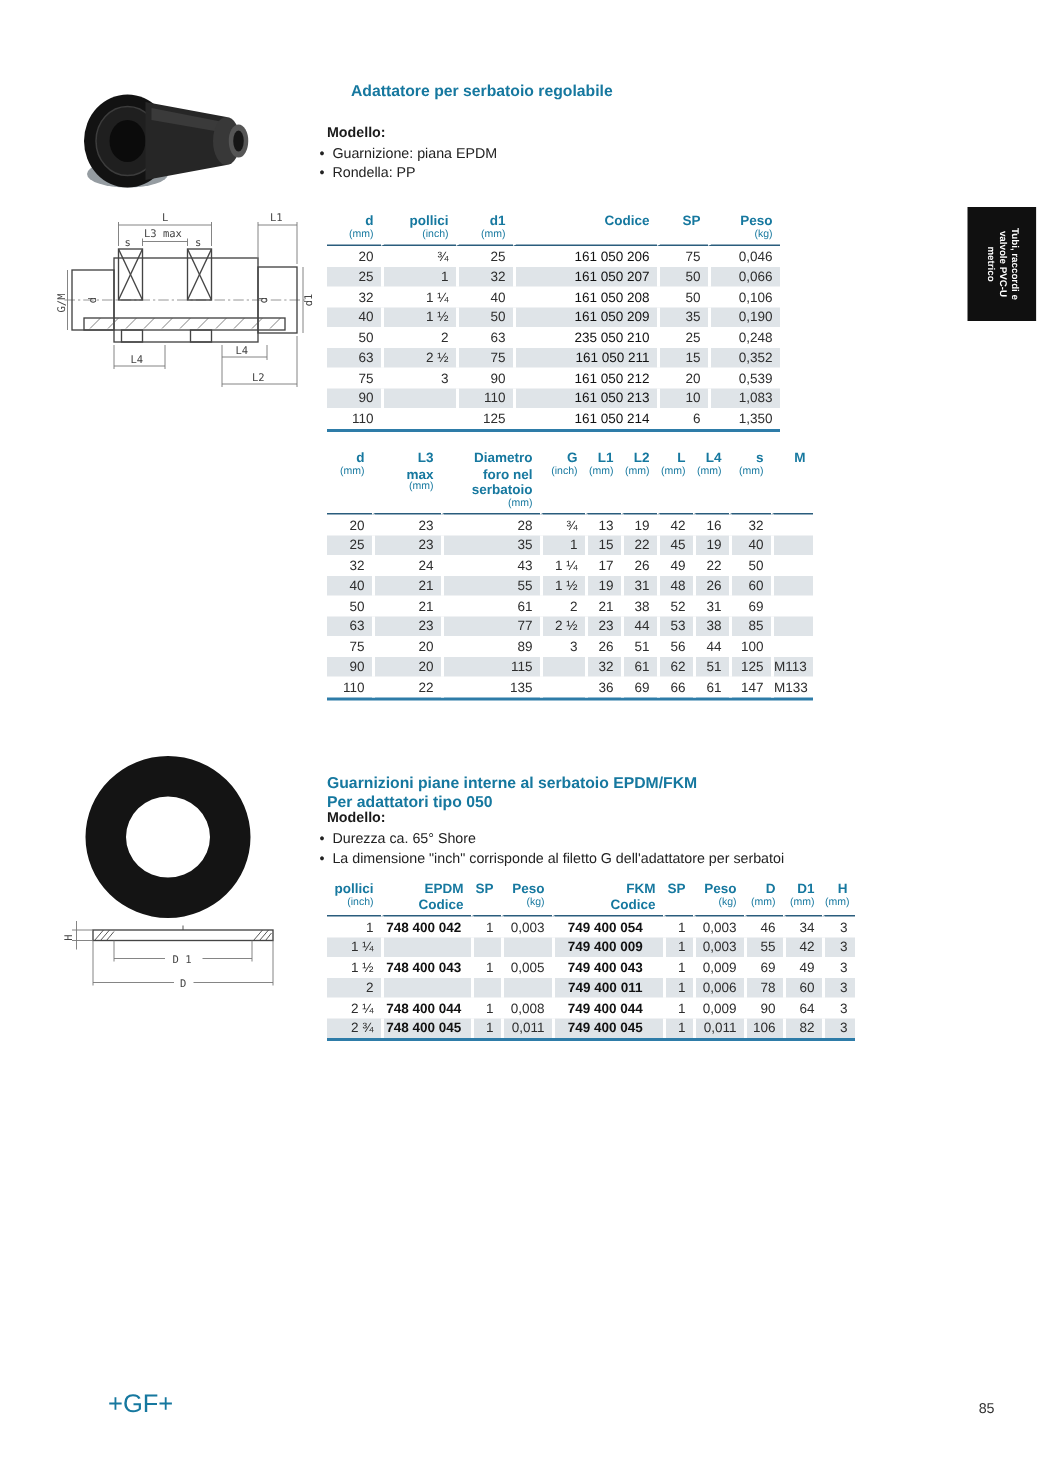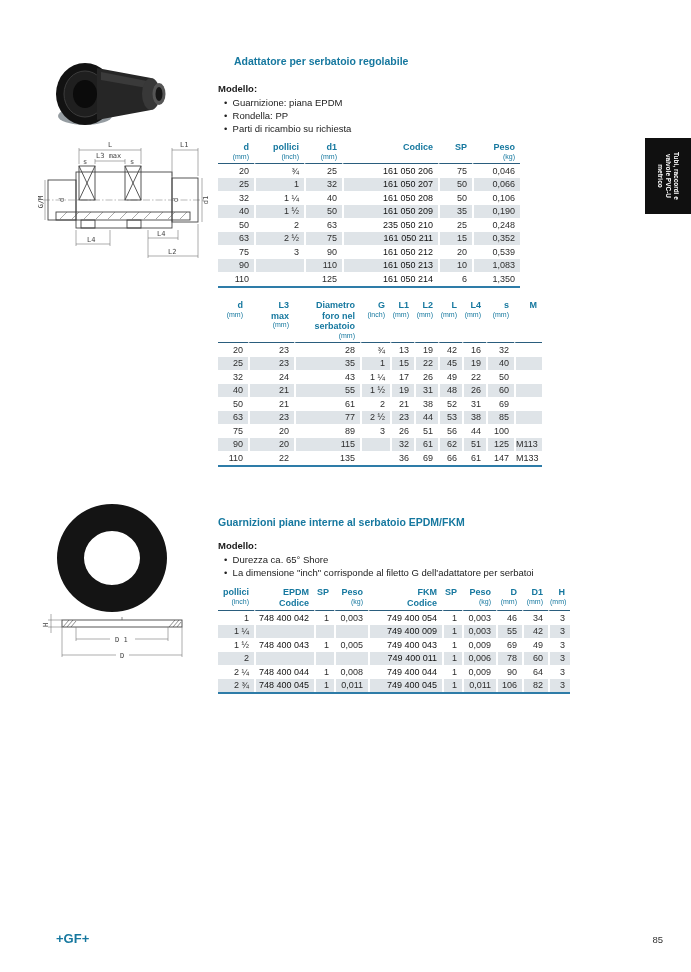--- a/index.html
+++ b/index.html
@@ -13,21 +13,21 @@
                 border:27px solid #141414; border-radius:50%; background:#fff; }
 
   
   .drawing1 { position:absolute; left:38px; top:138px; width:172px; height:128px; }
   .drawing2 { position:absolute; left:40px; top:608px; width:168px; height:60px; }
   .dim-label { font-family:"DejaVu Sans Mono", monospace; font-size:7px; fill:#444; }
 
   
   .sec-title { position:absolute; left:218px; color:#16789f; font-weight:700; font-size:10.5px; line-height:13px; }
   .modello { position:absolute; left:218px; font-weight:700; font-size:9.5px; color:#1a1a1a; }
-  ul.bullets { position:absolute; left:224px; list-style:none; font-size:9.5px; color:#222; }
+  ul.bullets { position:absolute; left:213px; list-style:none; font-size:9.5px; color:#222; }
   ul.bullets li { padding-left:11px; text-indent:-11px; line-height:13px; }
   ul.bullets li::before { content:"•\00a0\00a0"; color:#222; }
 
   
   table { border-collapse:separate; border-spacing:0; table-layout:fixed; position:absolute;
           font-size:9px; color:#2d2d2d; border-bottom:2px solid #2e7ca8; }
   th { vertical-align:top; text-align:right; padding:0 5px 2px 0; color:#16789f;
        font-weight:700; font-size:9px; line-height:10.5px; border-bottom:1.5px solid #2a5d7d; }
   th .hu { font-weight:400; font-size:7px; line-height:8.5px; }
   th .hl { line-height:10.5px; }
@@ -60,30 +60,30 @@
   #t3 th:nth-child(1),#t3 td:nth-child(1){width:36px;}
   #t3 th:nth-child(2),#t3 td:nth-child(2){width:60px;}
   #t3 th:nth-child(3),#t3 td:nth-child(3){width:20px;}
   #t3 th:nth-child(4),#t3 td:nth-child(4){width:34px;}
   #t3 th:nth-child(5),#t3 td:nth-child(5){width:74px;}
   #t3 th:nth-child(6),#t3 td:nth-child(6){width:20px;}
   #t3 th:nth-child(7),#t3 td:nth-child(7){width:34px;}
   #t3 th:nth-child(8),#t3 td:nth-child(8){width:26px;}
   #t3 th:nth-child(9),#t3 td:nth-child(9){width:26px;}
   #t3 th:nth-child(10),#t3 td:nth-child(10){width:22px;}
-  #t3 tbody td:nth-child(2),#t3 tbody td:nth-child(5){font-weight:400;color:#111;}
+  #t3 tbody td:nth-child(2),#t3 tbody td:nth-child(5){font-weight:700;color:#111;text-align:center;}
 
   
   .side-tab { position:absolute; right:0; top:138px; width:46px; height:76px; background:#101010;
               display:flex; align-items:center; justify-content:center; overflow:hidden; }
   .side-tab-inner { transform:rotate(90deg); color:#fff; font-size:6.5px; line-height:8px;
                     font-weight:700; text-align:center; white-space:nowrap; }
 
   
-  .footer-logo { position:absolute; left:56px; bottom:26px; color:#16789f; font-weight:700; font-size:13px; }
+  .footer-logo { position:absolute; left:72px; bottom:26px; color:#16789f; font-weight:400; font-size:17px; }
   .page-number { position:absolute; right:28px; bottom:27px; color:#333; font-size:9.5px; }
 </style>
 </head>
 <body>
 
 <div id="page">
 
   <svg class="photo-adaptor" viewBox="0 0 125 92">
     <ellipse cx="32" cy="66" rx="27" ry="9" fill="#959ca1"></ellipse>
     <ellipse cx="32" cy="44" rx="29" ry="31" fill="#121212"></ellipse>
@@ -162,21 +162,20 @@
       <text class="dim-label" x="119" y="98">L4</text>
       <text class="dim-label" x="130" y="116">L2</text>
     </g>
   </svg>
 
   <div class="sec-title" style="top:55px;margin-left:16px;">Adattatore per serbatoio regolabile</div>
   <div class="modello" style="top:83px;">Modello:</div>
   <ul class="bullets" style="top:96px; width:360px;">
       <li>Guarnizione: piana EPDM</li>
       <li>Rondella: PP</li>
-      <li>Parti di ricambio su richiesta</li>
     </ul>
 
   <table id="t1">
       <thead>
         <tr>
           <th>
             <div class="hl">d</div>
             <div class="hu">(mm)</div>
           </th>
           <th>
@@ -429,20 +428,21 @@
           <td>66</td>
           <td>61</td>
           <td>147</td>
           <td>M133</td>
         </tr>
       </tbody>
     </table>
 
   <div class="sec-title" style="top:516px; width:430px;">
     <div>Guarnizioni piane interne al serbatoio EPDM/FKM</div>
+    <div>Per adattatori tipo 050</div>
   </div>
   <div class="modello" style="top:540px;">Modello:</div>
   <ul class="bullets" style="top:553px; width:420px;">
       <li>Durezza ca. 65° Shore</li>
       <li>La dimensione "inch" corrisponde al filetto G dell'adattatore per serbatoi</li>
     </ul>
 
   <div class="photo-ring"></div>
 
   <svg class="drawing2" viewBox="0 0 168 60">

